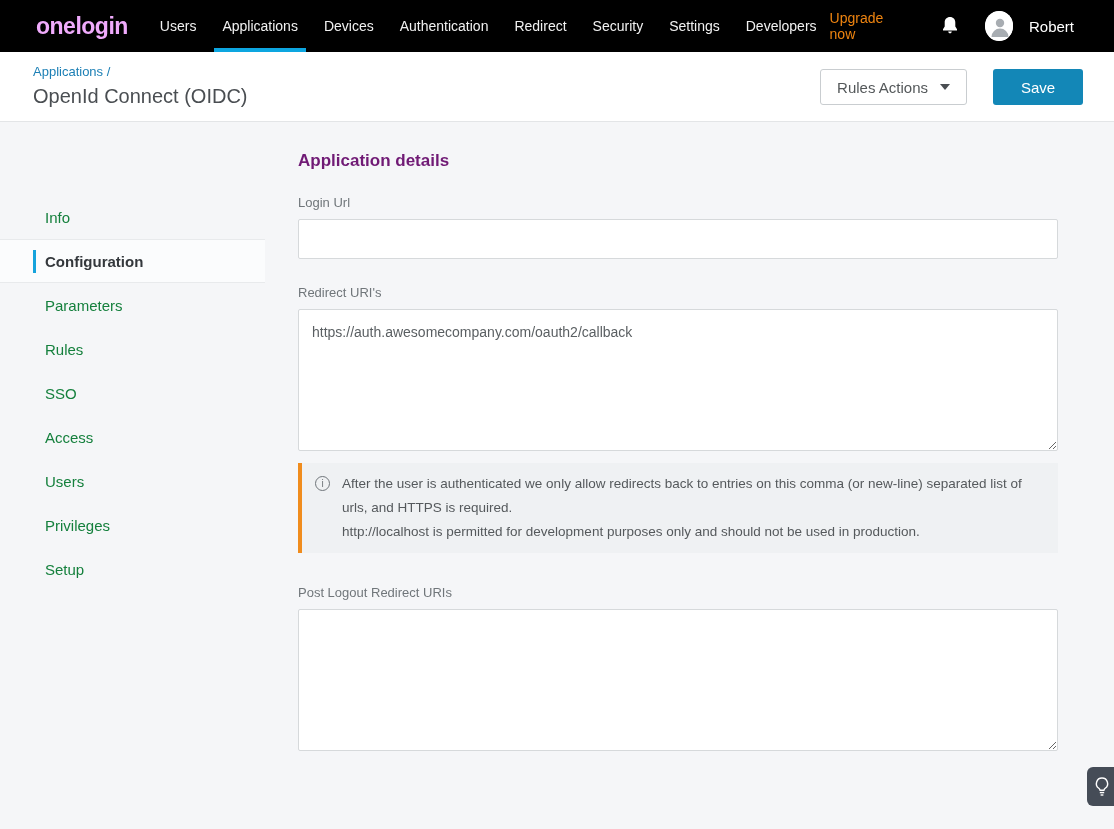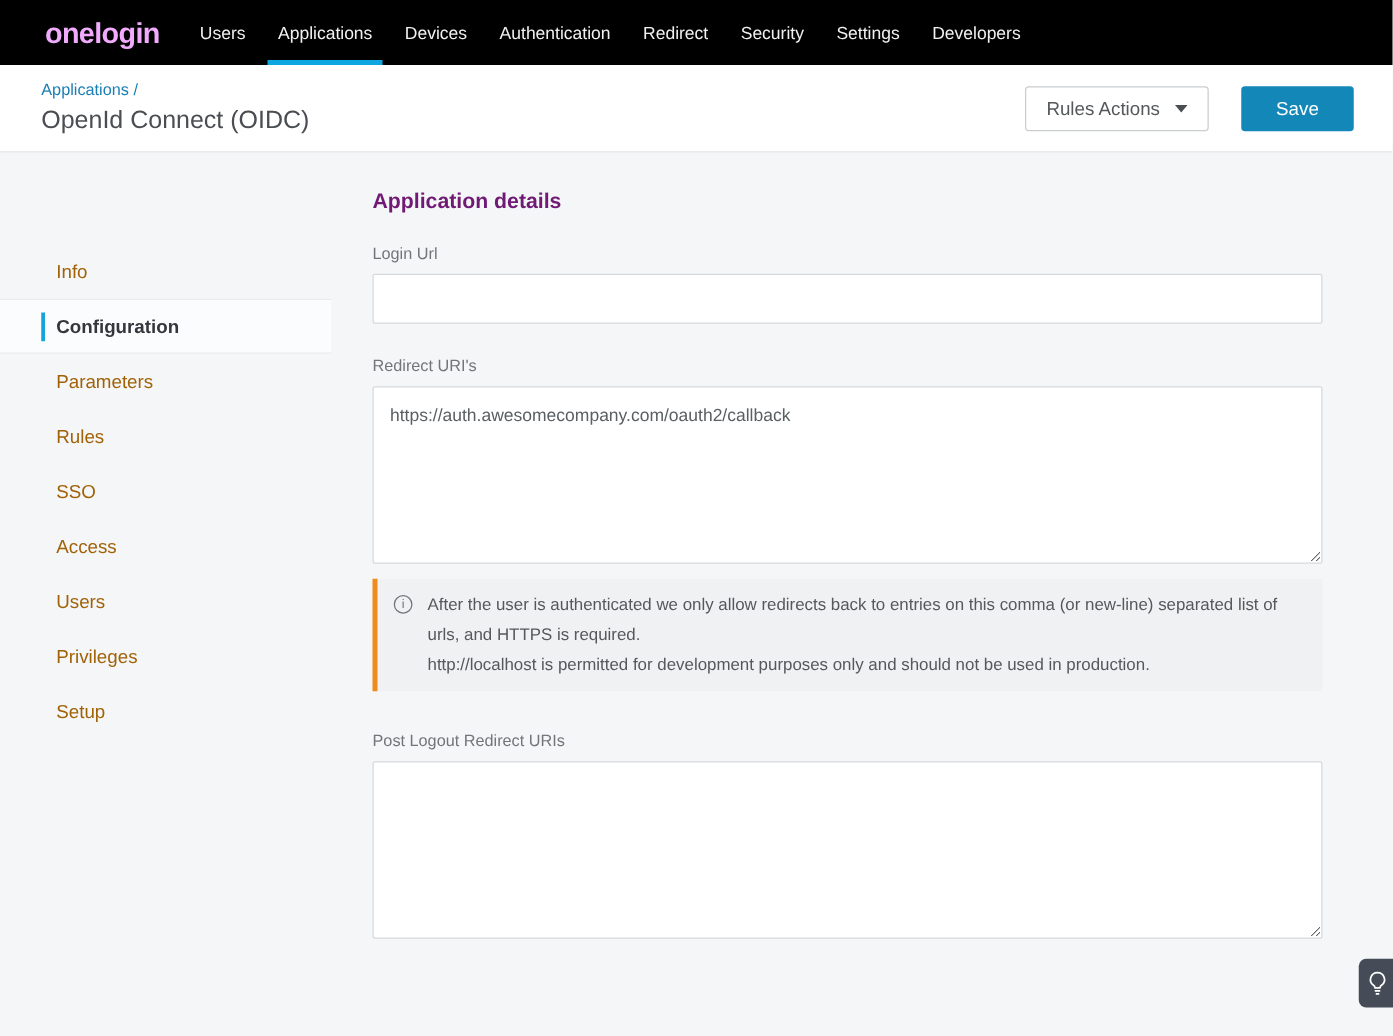--- a/index.html
+++ b/index.html
@@ -39,21 +39,21 @@
   .caret { width:0; height:0; border-left:5px solid transparent;
     border-right:5px solid transparent; border-top:6px solid #4a4e52;
     margin-left:12px; }
   .btn-save { height:36px; width:90px; margin-left:26px; background:#1387b7;
     border:none; border-radius:3px; color:#fff; font-size:15px; cursor:pointer;
     font-family:"Liberation Sans",sans-serif; }
 
   
   .sidebar { position:absolute; left:0; top:122px; width:265px; padding-top:73px; }
   .side-item { position:relative; height:44px; display:flex; align-items:center;
-    padding-left:45px; font-size:15px; color:#a16207; cursor:pointer; }
+    padding-left:45px; font-size:15px; color:#15803d; cursor:pointer; }
   .side-item.active { background:#fbfcfd; border-top:1px solid #e8eaec;
     border-bottom:1px solid #e8eaec; color:#34383c; font-weight:700;text-align:right; }
   .side-item.active .bar { position:absolute; left:33px; top:10px; width:3px;
     height:23px; background:#16a3dc; }
 
   
   .main { position:absolute; left:298px; top:122px; width:760px; }
   .section-title { margin-top:29px; font-size:17px; font-weight:700; color:#701a75; }
   .field-label { font-size:13px; color:#70767a; }
   .lbl-login { margin-top:24px; }
@@ -87,20 +87,37 @@
   <nav class="nav-items">
     <div class="nav-item">Users</div>
     <div class="nav-item active">Applications</div>
     <div class="nav-item">Devices</div>
     <div class="nav-item">Authentication</div>
     <div class="nav-item">Redirect</div>
     <div class="nav-item">Security</div>
     <div class="nav-item">Settings</div>
     <div class="nav-item">Developers</div>
   </nav>
+  <div class="nav-right">
+    <span class="upgrade">Upgrade now</span>
+    <span class="bell">
+      <svg width="18" height="20" viewBox="0 0 18 20">
+        <path fill="#ffffff" d="M9 1c-3.2 0-5.3 2.3-5.3 5.4v4.2L2 13.2v1.2h14v-1.2l-1.7-2.6V6.4C14.3 3.3 12.2 1 9 1z"></path>
+        <path fill="#ffffff" d="M7.2 15.6a1.8 1.8 0 0 0 3.6 0z"></path>
+      </svg>
+    </span>
+    <span class="avatar">
+      <svg width="30" height="30" viewBox="0 0 30 30">
+        <circle cx="15" cy="15" r="15" fill="#ffffff"></circle>
+        <circle cx="15" cy="12" r="4.2" fill="#a8adb2"></circle>
+        <path d="M6.5 26a8.5 8.5 0 0 1 17 0z" fill="#a8adb2"></path>
+      </svg>
+    </span>
+    <span class="username">Robert</span>
+  </div>
 </header>
 
 <div class="page-header">
   <div class="breadcrumb">Applications /</div>
   <h1 class="page-title">OpenId Connect (OIDC)</h1>
   <div class="header-actions">
     <button class="btn-more">
       <span>Rules Actions</span>
       <span class="caret"></span>
     </button>

